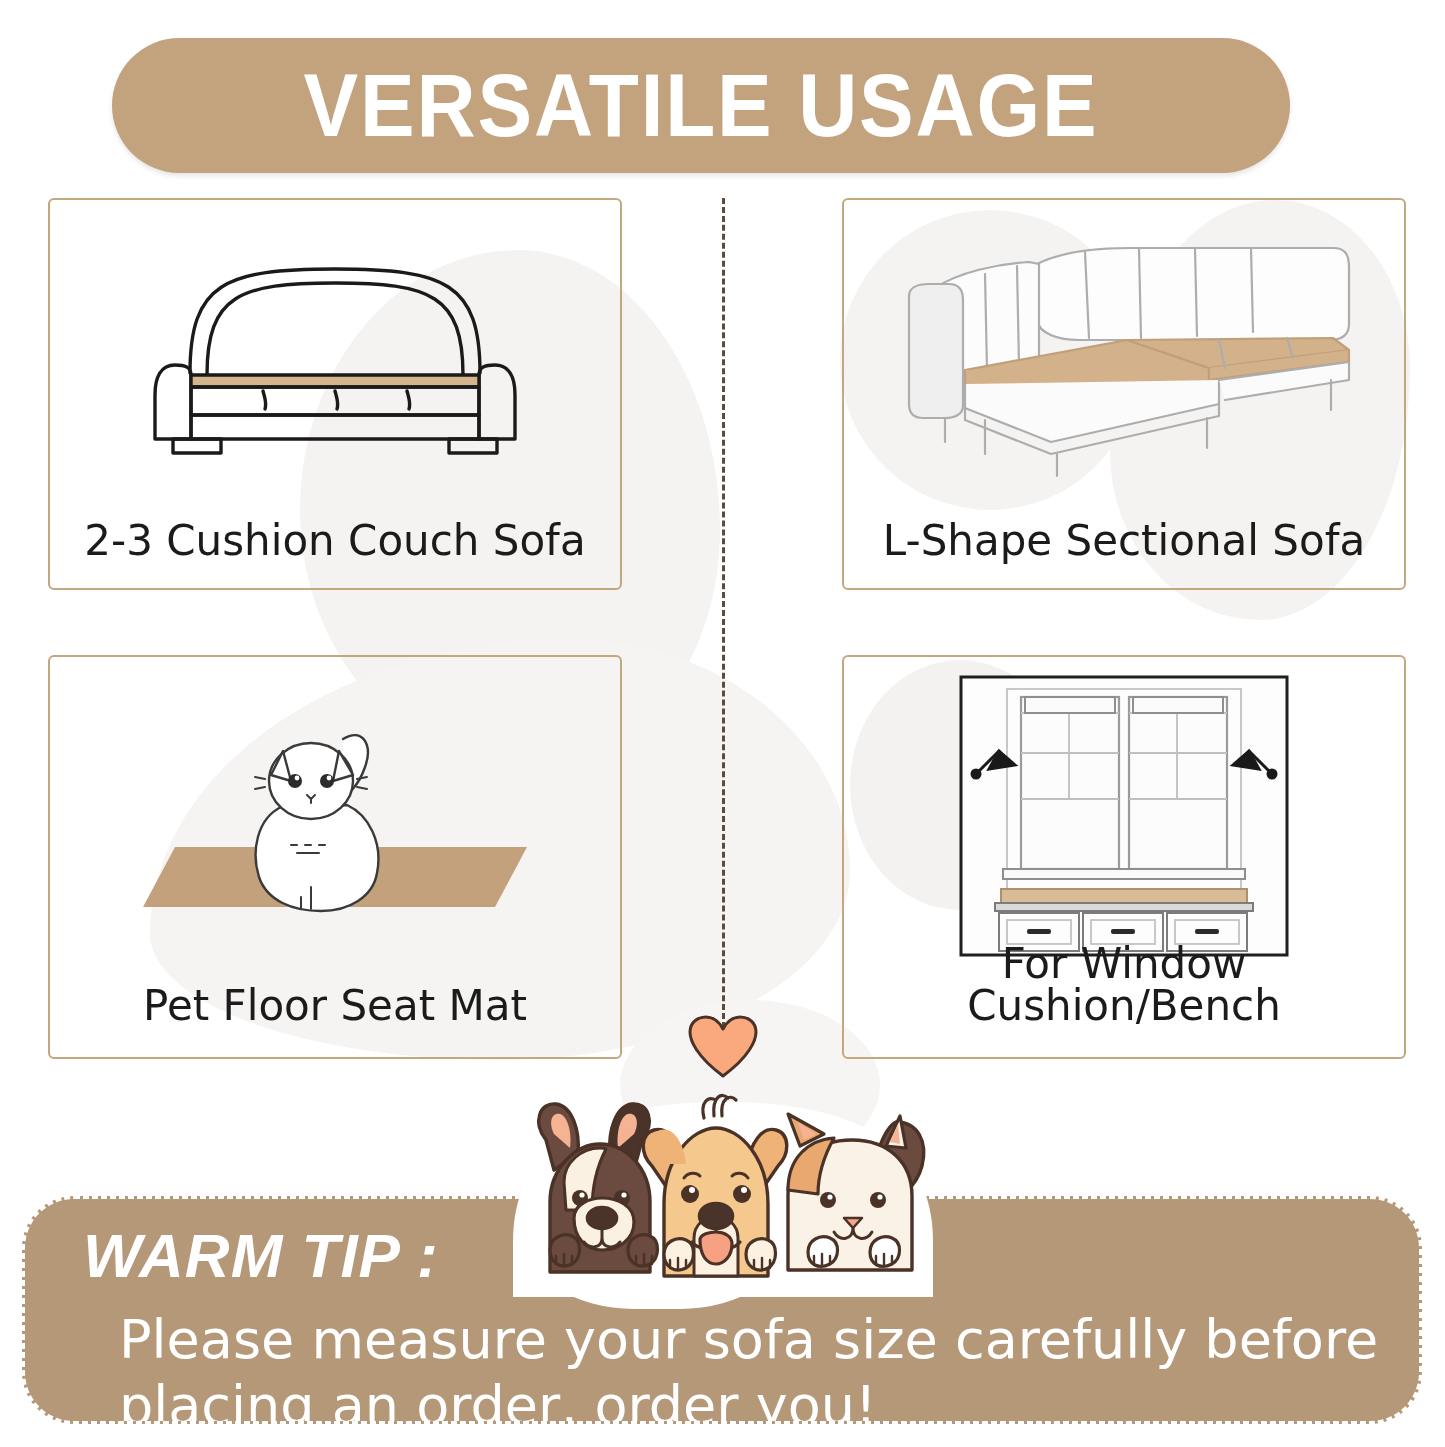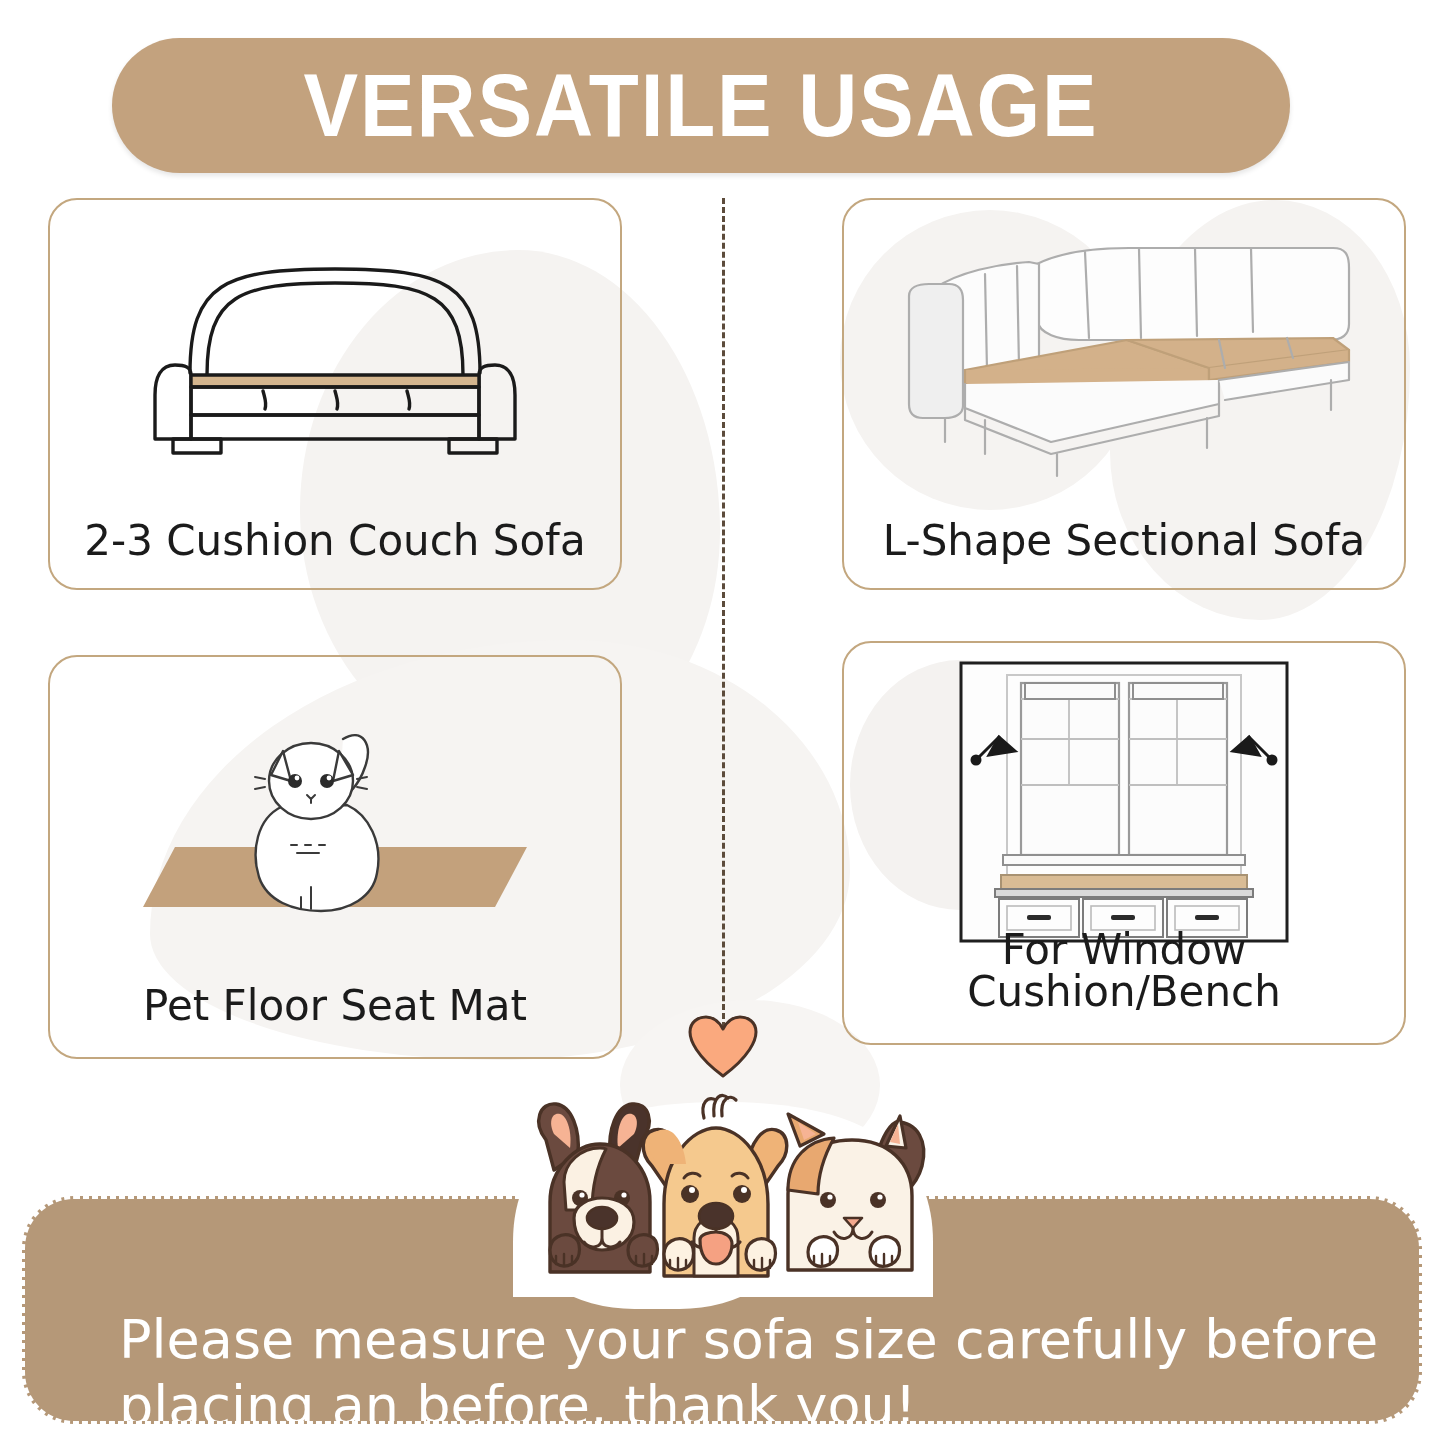--- a/index.html
+++ b/index.html
@@ -35,27 +35,27 @@
   }
 
   
   .divider{
     position:absolute;left:722px;top:198px;width:0;height:830px;
     border-left:3px dashed #5C4B3B;z-index:2;
   }
 
   
   .panel{
-    position:absolute;border:2px solid #C3A77F;border-radius:29px;
+    position:absolute;border:2px solid #C3A77F;border-radius:6px;
     background:transparent;z-index:2;
   }
   .p1{left:48px;top:198px;width:570px;height:388px;}
   .p2{left:842px;top:198px;width:560px;height:388px;}
   .p3{left:48px;top:655px;width:570px;height:400px;}
-  .p4{left:842px;top:641px;width:560px;height:400px;text-decoration:underline;}
+  .p4{left:842px;top:655px;width:560px;height:400px;text-decoration:underline;}
 
   .panel-art{position:absolute;left:0;right:0;top:14px;bottom:96px;
     display:flex;align-items:center;justify-content:center;}
   .panel-art svg{display:block;}
   .panel-label{
     position:absolute;left:0;right:0;bottom:26px;text-align:center;
     font-size:42px;color:#1B1B1B;font-weight:normal;line-height:1;
     font-family:"DejaVu Sans", sans-serif;
   }
   .p3 .panel-label,.p4 .panel-label{bottom:30px;}
@@ -333,19 +333,20 @@
         <g fill="none" stroke="#4A3226" stroke-width="2.4" stroke-linecap="round">
           <path d="M182 178 L182 186 M190 176 L190 186 M198 178 L198 186"></path>
           <path d="M266 178 L266 186 M274 176 L274 186 M282 178 L282 186"></path>
         </g>
       </g>
     </svg>
   </div>
 
   <div class="tip">
     <div class="tip-notch"></div>
+    <div class="tip-head">WARM TIP :</div>
     <div class="tip-body">
       <div>Please measure your sofa size carefully before</div>
-      <div>placing an before, thank you!</div>
+      <div>placing an order, order you!</div>
     </div>
   </div>
 
 </div>
 
 </body></html>

